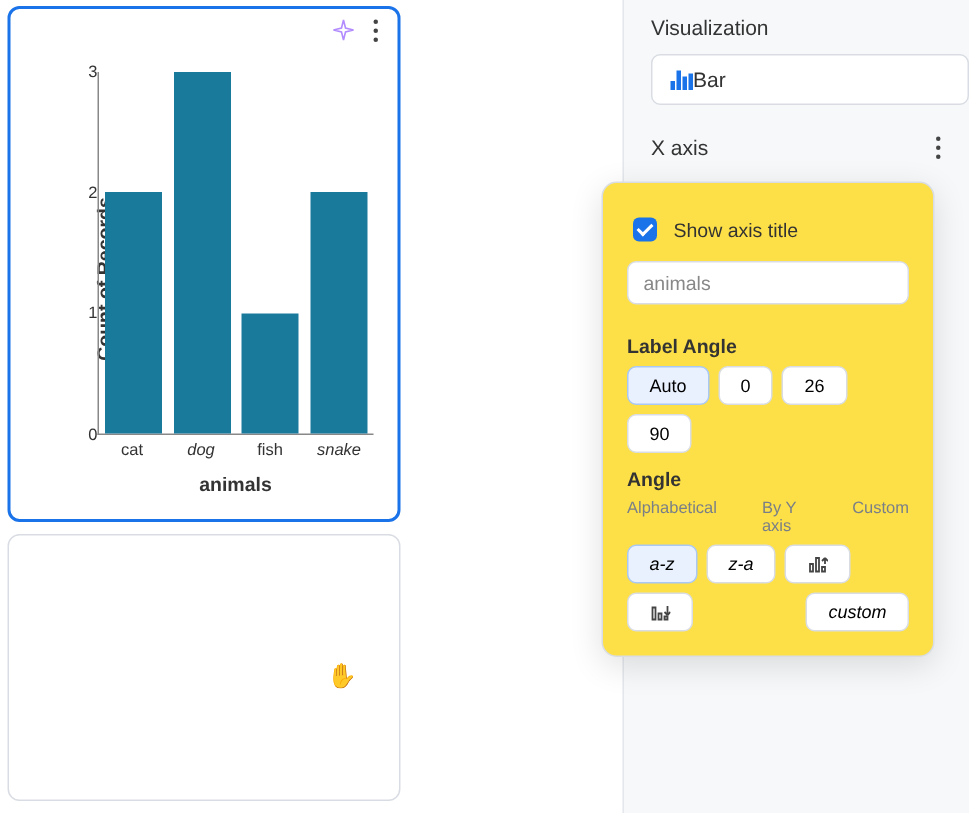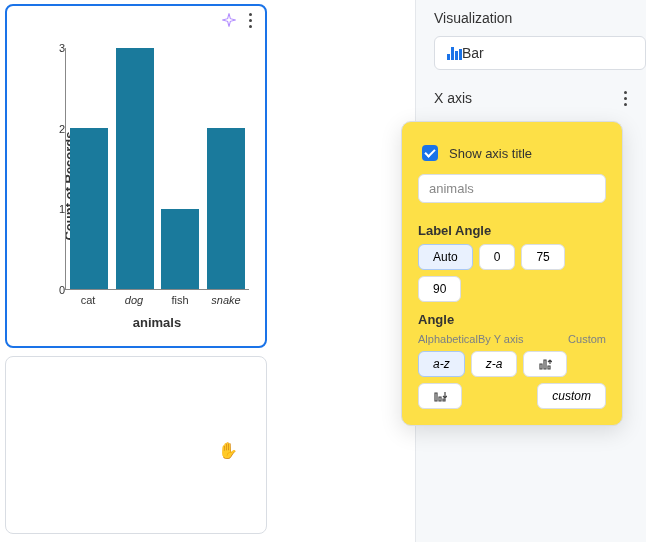--- a/index.html
+++ b/index.html
@@ -171,21 +171,21 @@
     padding:5px 14px;
     font-size:12px;
     cursor:pointer;
   }
   .seg button.sel {
     background:#e9f1fe;
     border-color:#a9c8f4;
   }
   .seg button.italic { font-style:italic; }
   .sort-headers {
-    display:flex; font-size:11px; color:#7a7f87;
+    display:flex; gap:30px; font-size:11px; color:#7a7f87;
     margin:4px 0 6px 0;
   }
   .sort-headers span:nth-child(3){ margin-left:auto; }
   .sort-icons svg{ display:block }
 </style>
 </head>
 <body>
 
 <div class="chart-card">
   <div class="chart-toolbar">
@@ -254,21 +254,21 @@
   <label class="check-row">
     <input type="checkbox" checked="" style="">
     <span>Show axis title</span>
   </label>
   <input class="text-input" type="text" value="animals" style="">
 
   <div class="field-label">Label Angle</div>
   <div class="seg">
     <button class="sel">Auto</button>
     <button>0</button>
-    <button>75</button>
+    <button>26</button>
     <button>90</button>
   </div>
 
   <div class="field-label">Angle</div>
   <div class="sort-headers">
     <span>Alphabetical</span>
     <span>By Y axis</span>
     <span>Custom</span>
   </div>
   <div class="seg">

